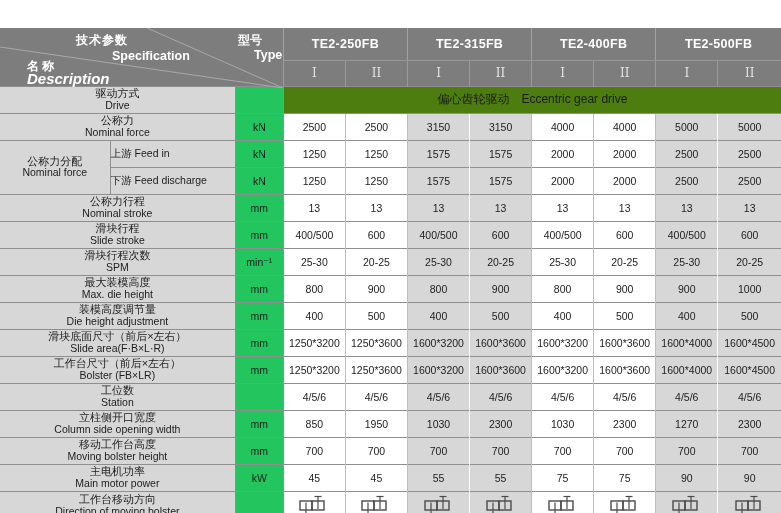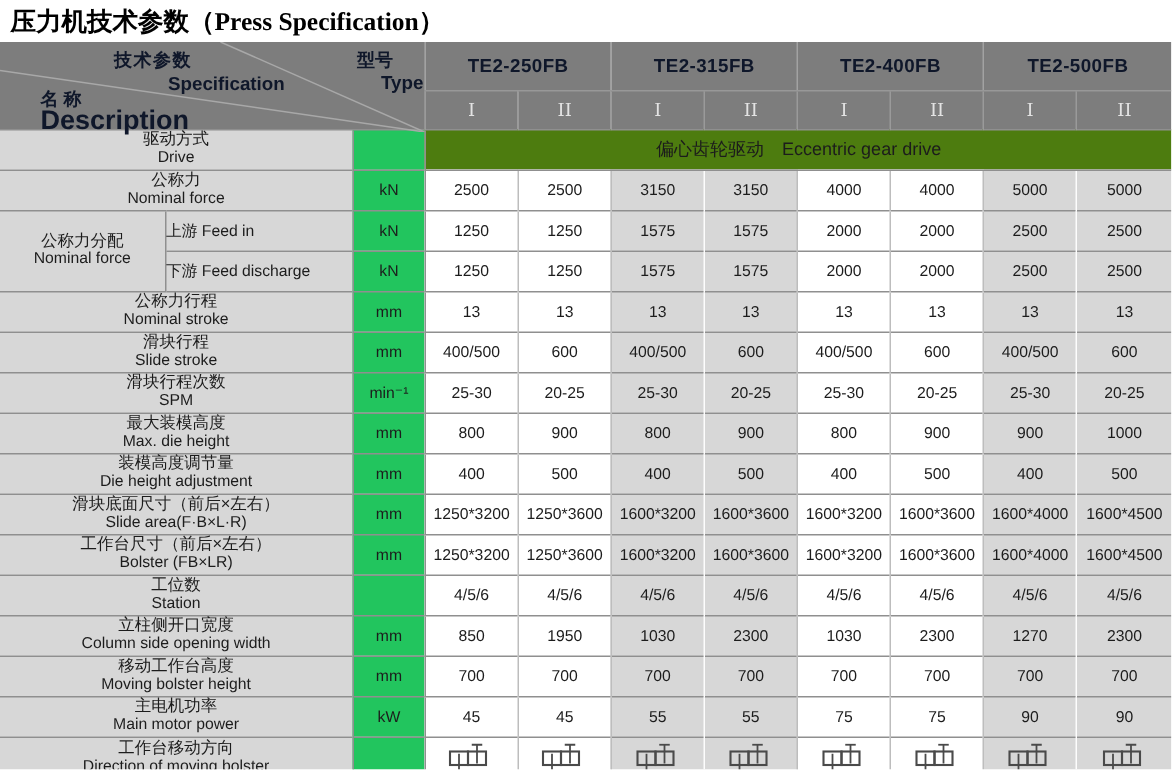--- a/index.html
+++ b/index.html
@@ -5,28 +5,28 @@
   html,body{margin:0;padding:0;background:#fff;}
   .page{position:relative;width:781px;height:513px;background:#ffffff;overflow:hidden;
         font-family:"Liberation Sans","DejaVu Sans",sans-serif;color:#1c1c1c;}
   .title{position:absolute;left:7px;top:3px;font-size:17px;font-weight:bold;color:#000;white-space:nowrap;}
   .title .en{font-family:"Liberation Serif","DejaVu Serif",serif;font-weight:bold;}
 
   table.spec{position:absolute;left:0;top:28px;width:781px;border-collapse:collapse;table-layout:fixed;}
   table.spec th,table.spec td{padding:0;margin:0;}
 
   
-  thead th{background:#7d7d7d;color:#0f172a;font-weight:bold;vertical-align:middle;}
+  thead th{background:#7d7d7d;color:#ffffff;font-weight:bold;vertical-align:middle;}
   tr.h1{height:32px;} tr.h2{height:26px;}
   th.corner{position:relative;}
   th.corner span{position:absolute;white-space:nowrap;}
   th.corner .spec-zh{left:76px;top:4px;font-size:12px;letter-spacing:1px;}
   th.corner .spec-en{left:112px;top:21px;font-size:12.5px;}
   th.corner .desc-zh{left:27px;top:30px;font-size:12px;}
-  th.corner .desc-en{left:27px;top:42px;font-size:18px;}
+  th.corner .desc-en{left:27px;top:42px;font-size:15px;font-style:italic;}
   th.corner .type-zh{left:238px;top:4px;font-size:12px;}
   th.corner .type-en{left:254px;top:20px;font-size:12.5px;}
   th.corner svg{position:absolute;left:0;top:0;}
   th.group{font-size:12.5px;letter-spacing:.3px;border-left:1px solid #a2a2a2;border-bottom:1px solid #989898;}
   th.sub{font-family:"DejaVu Serif","Liberation Serif",serif;font-weight:normal;color:#e3e3e3;
          font-size:12px;border-left:1px solid #9a9a9a;}
 
   
   tbody td{border-top:1px solid #8f8f8f;height:26px;vertical-align:middle;}
   tbody tr:last-child td{border-bottom:2px solid #9a9a9a;height:28px;}
@@ -41,21 +41,20 @@
   td.bl-light{border-left:1px solid #bdbdbd;}
   td.bl-white{border-left:1px solid #fdfdfd;}
   td.drive{background:#4d7c0f;border-left:1px solid #8f8f8f;text-align:center;font-size:12px;}
   td.val svg{display:block;margin:0 auto;}
 </style>
 </head>
 <body>
 
 <div class="page">
 
-  <div class="title"><span>压力机技术参数</span><span class="en">（Press Specification）</span></div>
 
   <table class="spec">
     <colgroup>
       <col style="width:110px">
         <col style="width:125px">
         <col style="width:48px">
       <col style="width:62px">
         <col style="width:62px">
         <col style="width:62px">
         <col style="width:62px">

